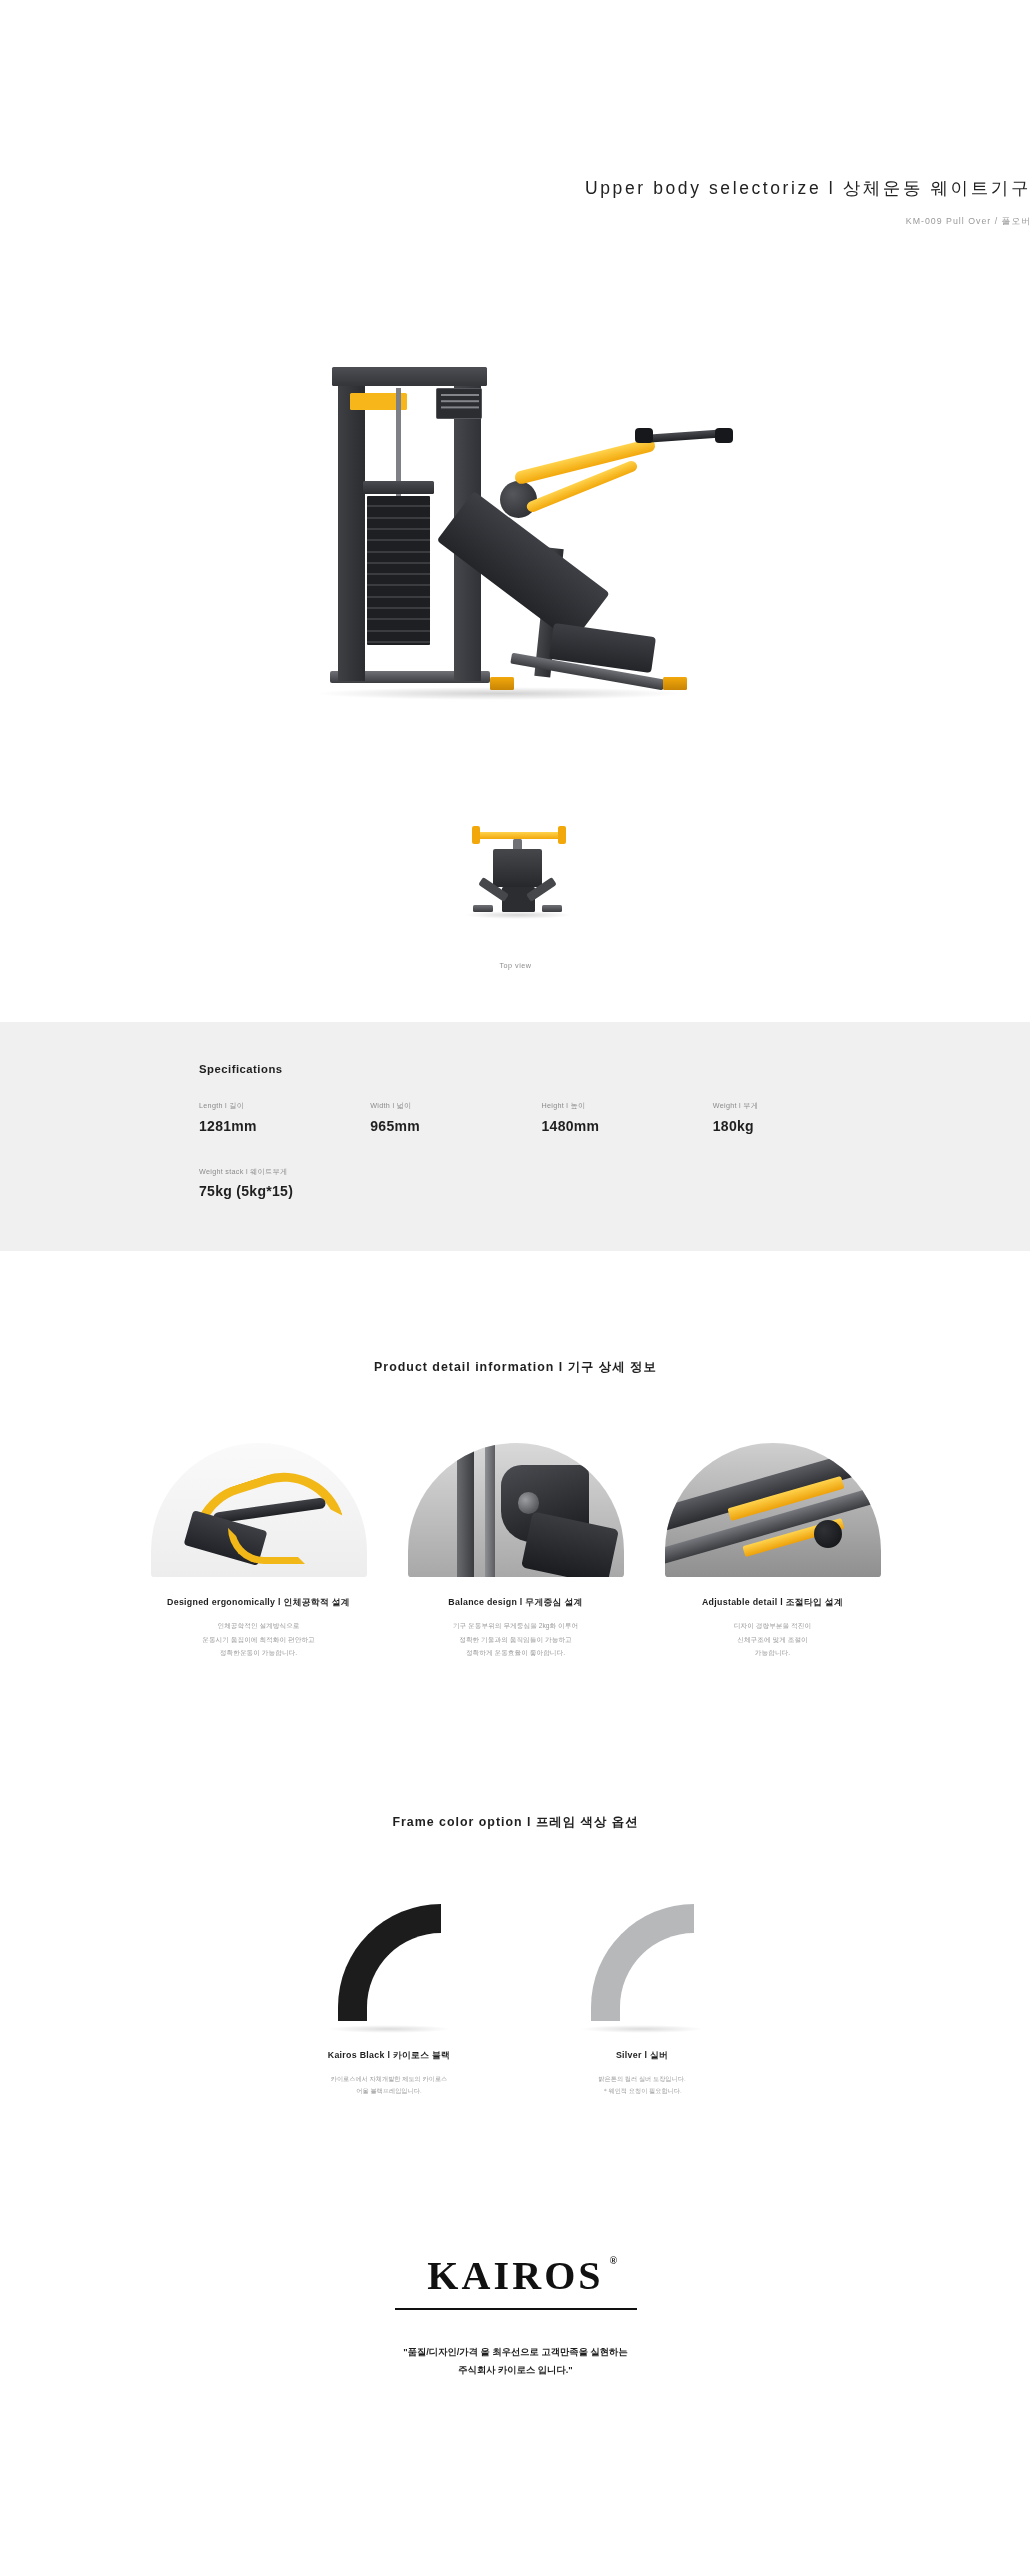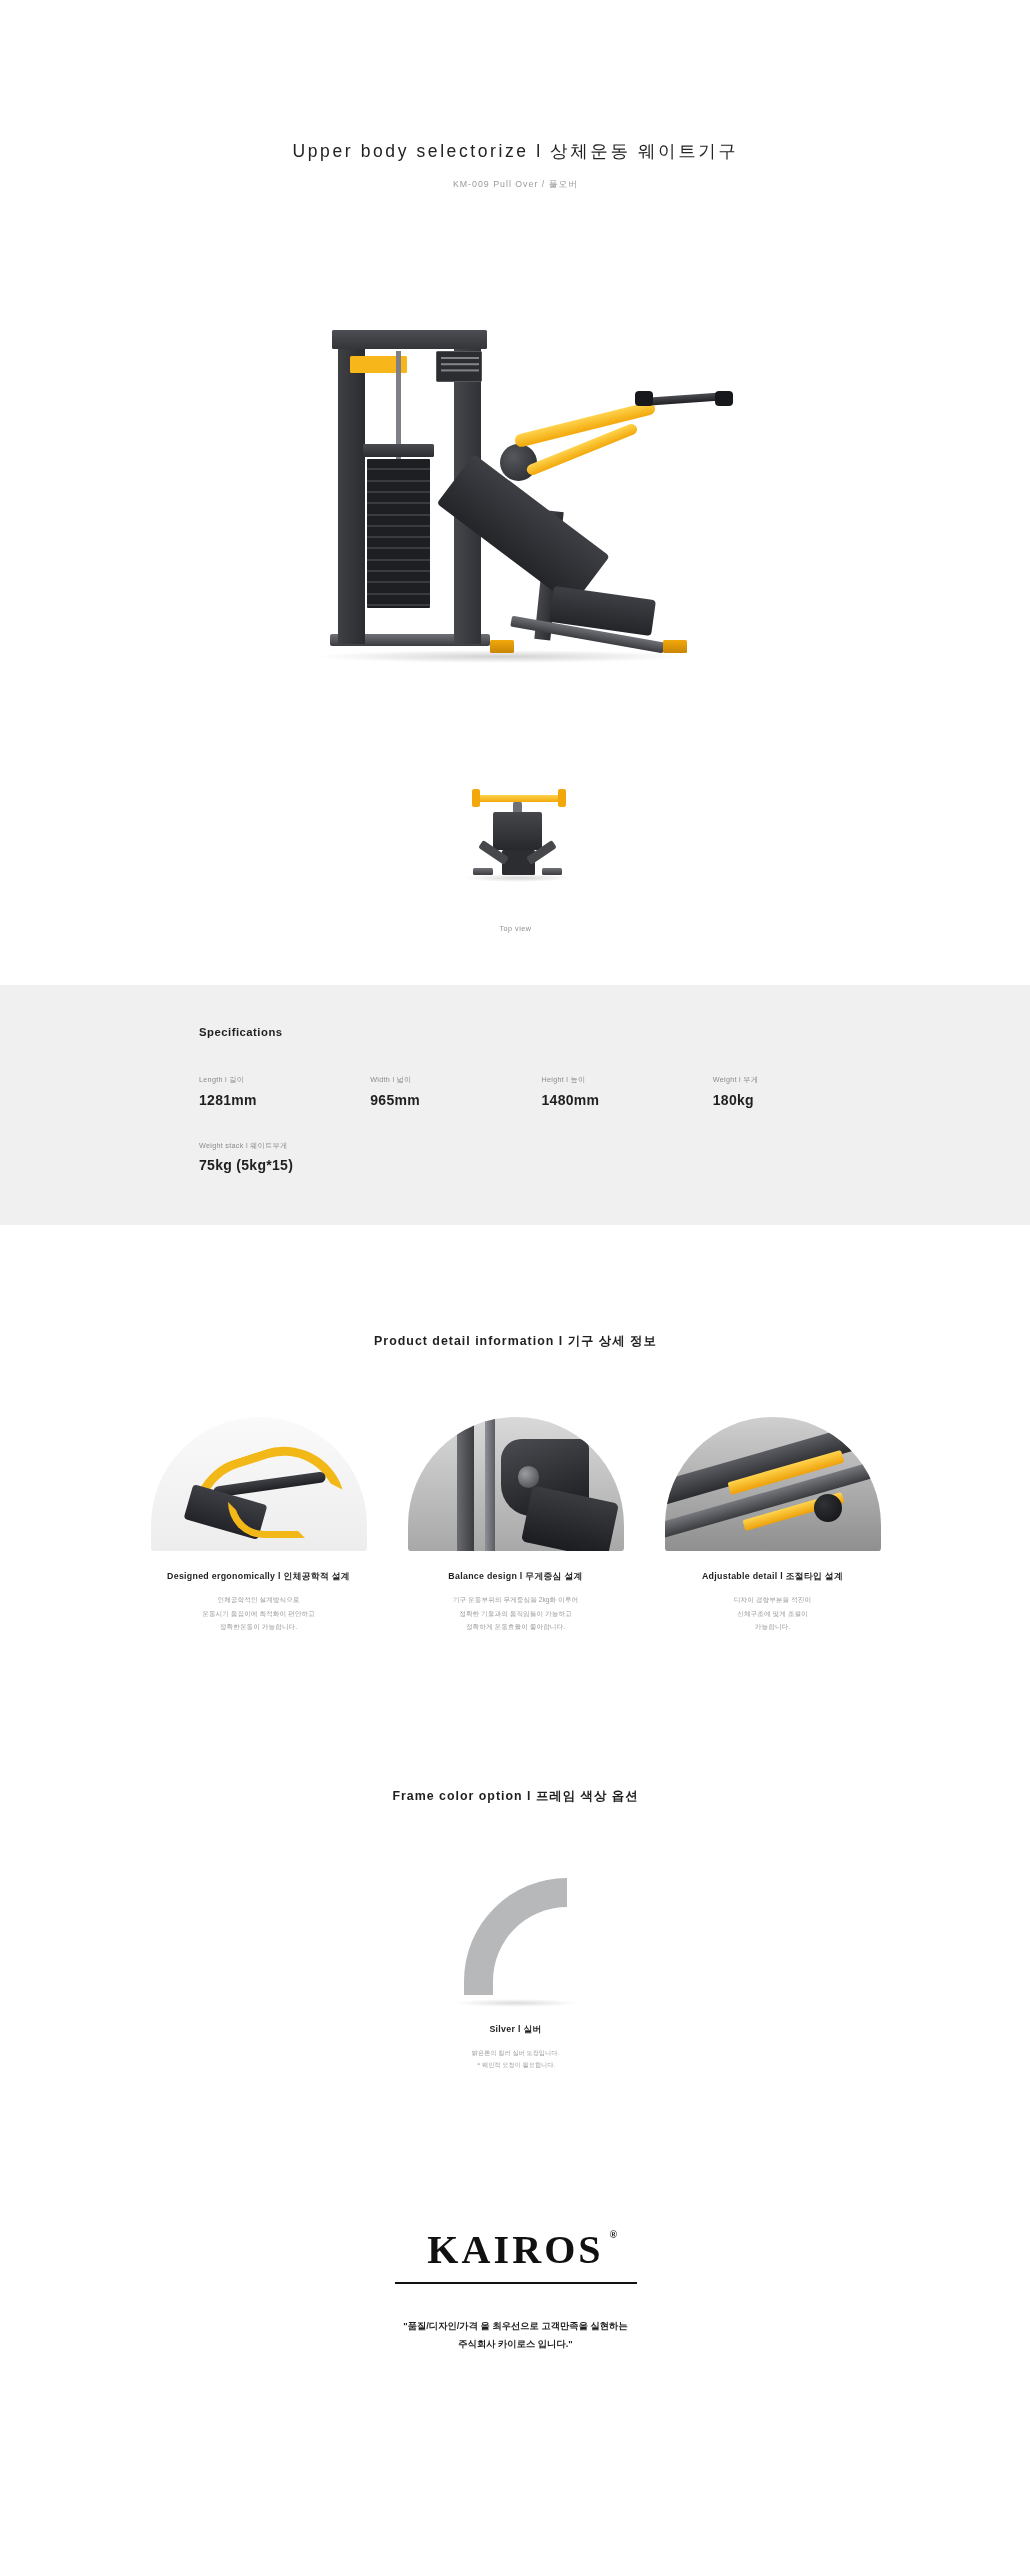--- a/index.html
+++ b/index.html
@@ -9,21 +9,21 @@
     color: #333;
   }
   body {
     width: 1031px;
     margin: 0 auto;
     overflow-x: hidden;
   }
 
   
   .page-top-space { height: 139px; }
-  .title-block { text-align: center; }
+  .title-block { text-align: right; margin-top: 37px; }
   .main-title {
     font-size: 17.5px;
     letter-spacing: 2.6px;
     color: #222;
     font-weight: 400;
   }
   .sub-title {
     margin-top: 15.5px;
     font-size: 8.8px;
     letter-spacing: 1px;
@@ -204,21 +204,21 @@
     margin-top: 52px;
     background: #f0f0f0;
     padding: 41px 0 52px 0;
   }
   .spec-inner { width: 737px; margin: 0 auto; padding-left: 52px; }
   .spec-heading {
     font-size: 11.3px;
     letter-spacing: 0.5px;
     color: #1f1f1f;
     font-weight: 700;
-    margin-bottom: 37px;
+    margin-bottom: 26px;
   }
   .spec-grid {
     display: grid;
     grid-template-columns: repeat(4, 1fr);
     row-gap: 33px;
   }
   .spec-label {
     font-size: 7.2px;
     color: #8a8a8a;
     letter-spacing: 0.3px;
@@ -517,20 +517,29 @@
     </div>
 
   </div>
 </div>
 
 <div class="color-section">
   <div class="section-title">Frame color option l 프레임 색상 옵션</div>
 
   <div class="color-grid">
 
+    <div class="color-card">
+      <div class="color-stage">
+        <div class="elbow black"></div>
+      </div>
+      <div class="color-shadow"></div>
+      <div class="color-name">Kairos Black l 카이로스 블랙</div>
+      <div class="color-desc" style="white-space:pre-line">카이로스에서 자체개발한 제도의 카이로스
+어울 블랙프레임입니다.</div>
+    </div>
 
     <div class="color-card">
       <div class="color-stage">
         <div class="elbow silver"></div>
       </div>
       <div class="color-shadow"></div>
       <div class="color-name">Silver l 실버</div>
       <div class="color-desc" style="white-space:pre-line">밝은톤의 컬러 실버 도장입니다.
 ＊웨인적 요청이 필요합니다.</div>
     </div>

